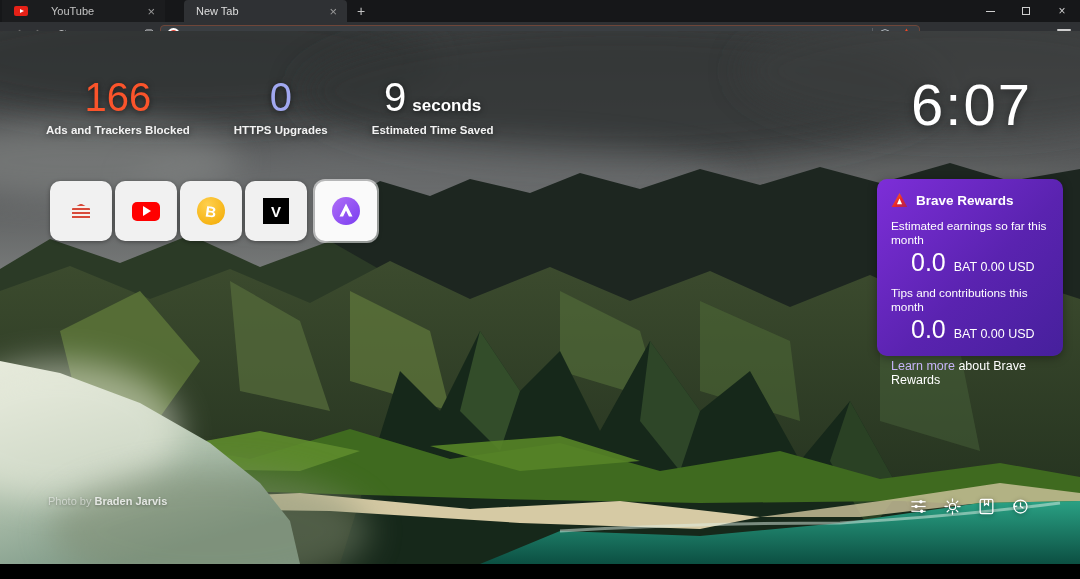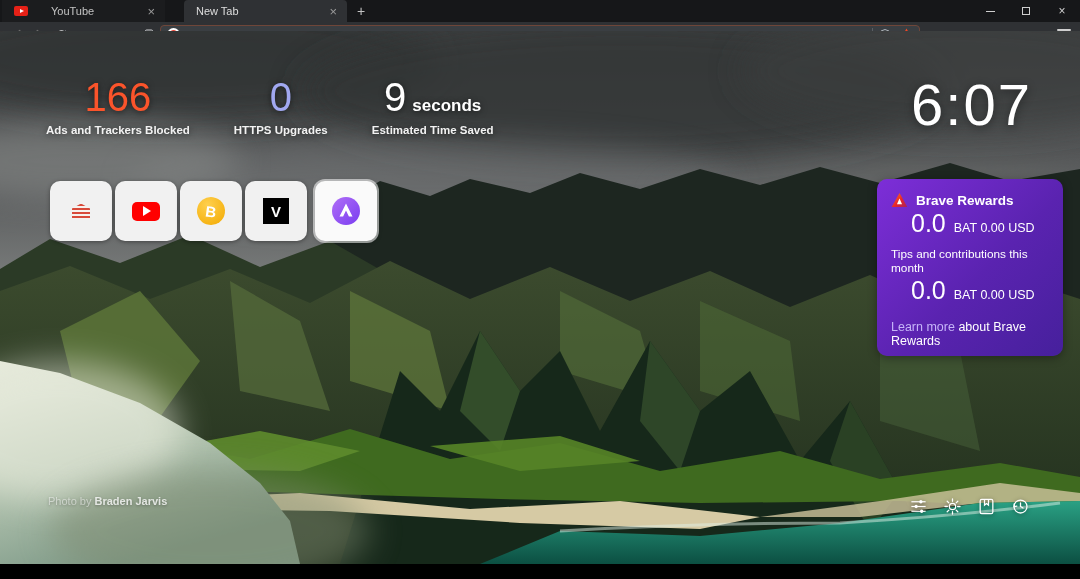--- a/index.html
+++ b/index.html
@@ -301,20 +301,21 @@
                 <stop offset="0" stop-color="#ff7a1c"></stop>
                 <stop offset=".55" stop-color="#e8252a"></stop>
                 <stop offset="1" stop-color="#a4225f"></stop>
               </linearGradient>
             </defs>
           <path d="M12 1 L23 21 L1 21 Z" fill="url(#bt2)"></path>
             <path d="M12 9 L15.6 17 H8.4 Z" fill="#fff"></path>
         </svg>
         <span class="rw-title">Brave Rewards</span>
       </div>
+      <div class="rw-label">Estimated earnings so far this month</div>
       <div class="rw-valrow">
         <span class="rw-val">0.0</span>
         <span class="rw-cur"><span>BAT</span> <span>0.00 USD</span></span>
       </div>
       <div class="rw-label">Tips and contributions this month</div>
       <div class="rw-valrow">
         <span class="rw-val">0.0</span>
         <span class="rw-cur"><span>BAT</span> <span>0.00 USD</span></span>
       </div>
       <div class="rw-footer">

